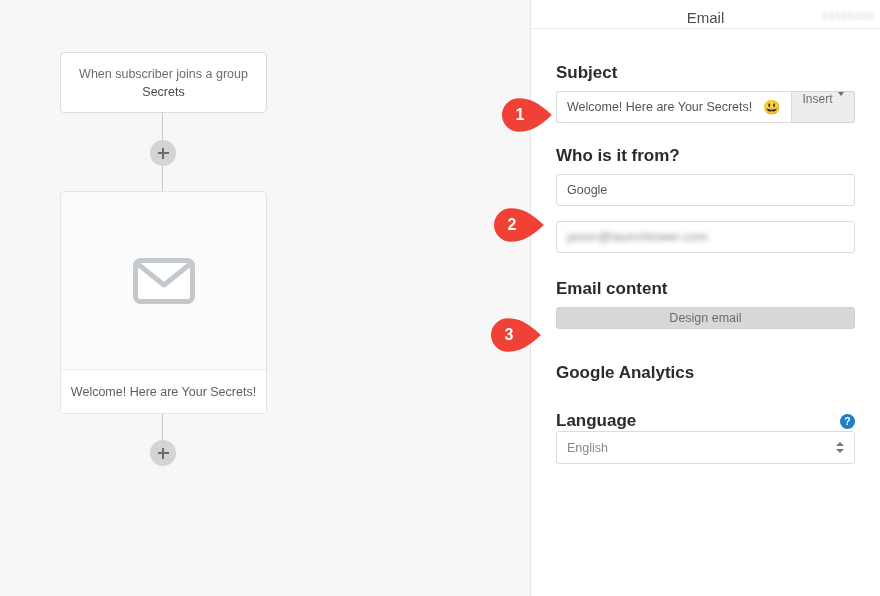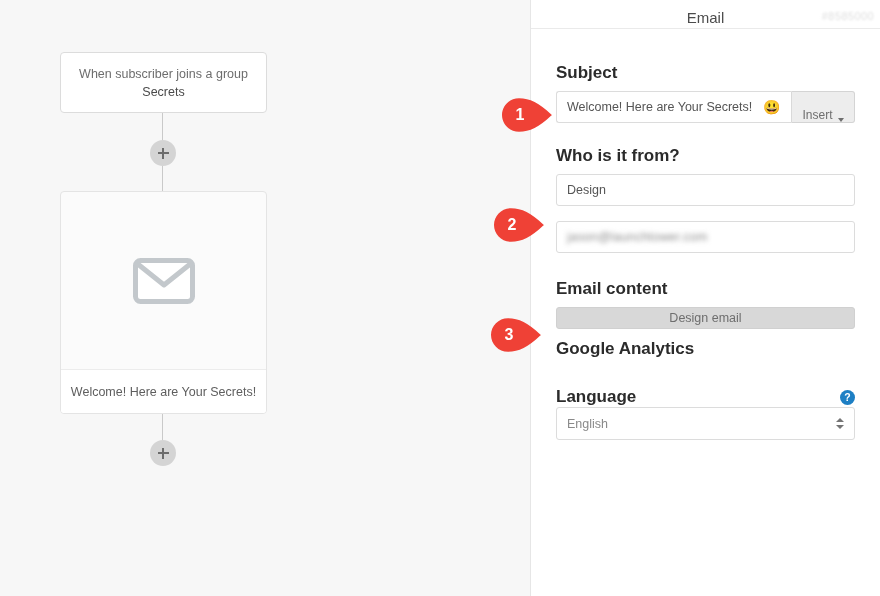--- a/index.html
+++ b/index.html
@@ -132,21 +132,21 @@
 
   .field-label {
     font-size: 17px;
     font-weight: bold;
     color: #2b2b2b;
     margin-bottom: 8px;
   }
   .sec-subject { margin-top: 34px; }
   .sec-from    { margin-top: 23px; }
   .sec-content { margin-top: 26px; }
-  .sec-ga      { margin-top: 10px; }
+  .sec-ga      { margin-top: 34px; }
   .sec-lang    { margin-top: 28px; }
 
   .input-row { display: flex; align-items: stretch; }
   .text-input {
     flex: 1 1 auto;
     height: 32px;
     border: 1px solid #dcdcdc;
     border-radius: 3px;
     background: #fff;
     display: flex; align-items: center;
@@ -165,21 +165,21 @@
     margin-left: 6px;
     flex: 0 0 auto;
   }
   .insert-btn {
     flex: 0 0 auto;
     width: 64px;
     border: 1px solid #d4d4d4;
     border-left: 1px solid #d9d9d9;
     border-radius: 0 3px 3px 0;
     background: #ededed;
-    display: flex; align-items: flex-end; justify-content: center;
+    display: flex; align-items: flex-start; justify-content: center;
     font-size: 12px;
     color: #6e6e6e;
     cursor: pointer;
   }
   .insert-btn .caret {
     margin-left: 5px;
     border-left: 3.5px solid transparent;
     border-right: 3.5px solid transparent;
     border-top: 4px solid #6e6e6e;
     display: inline-block;
@@ -336,21 +336,21 @@
         <div class="insert-btn">
           <span>Insert</span>
           <span class="caret"></span>
         </div>
       </div>
     </div>
 
     <div class="sec-from">
       <div class="field-label">Who is it from?</div>
       <div class="text-input from-name">
-        <span class="val">Design</span>
+        <span class="val">Google</span>
       </div>
       <div class="text-input from-email">
         <span class="val blurred">jason@launchtower.com</span>
       </div>
     </div>
 
     <div class="sec-content">
       <div class="field-label">Email content</div>
       <div id="design-email-btn">
         <span>Design email</span>

